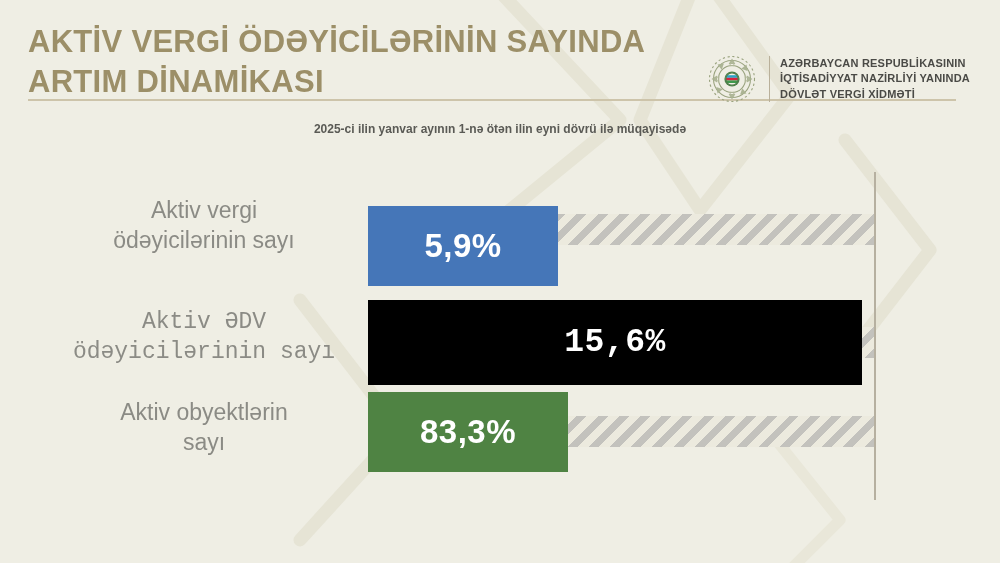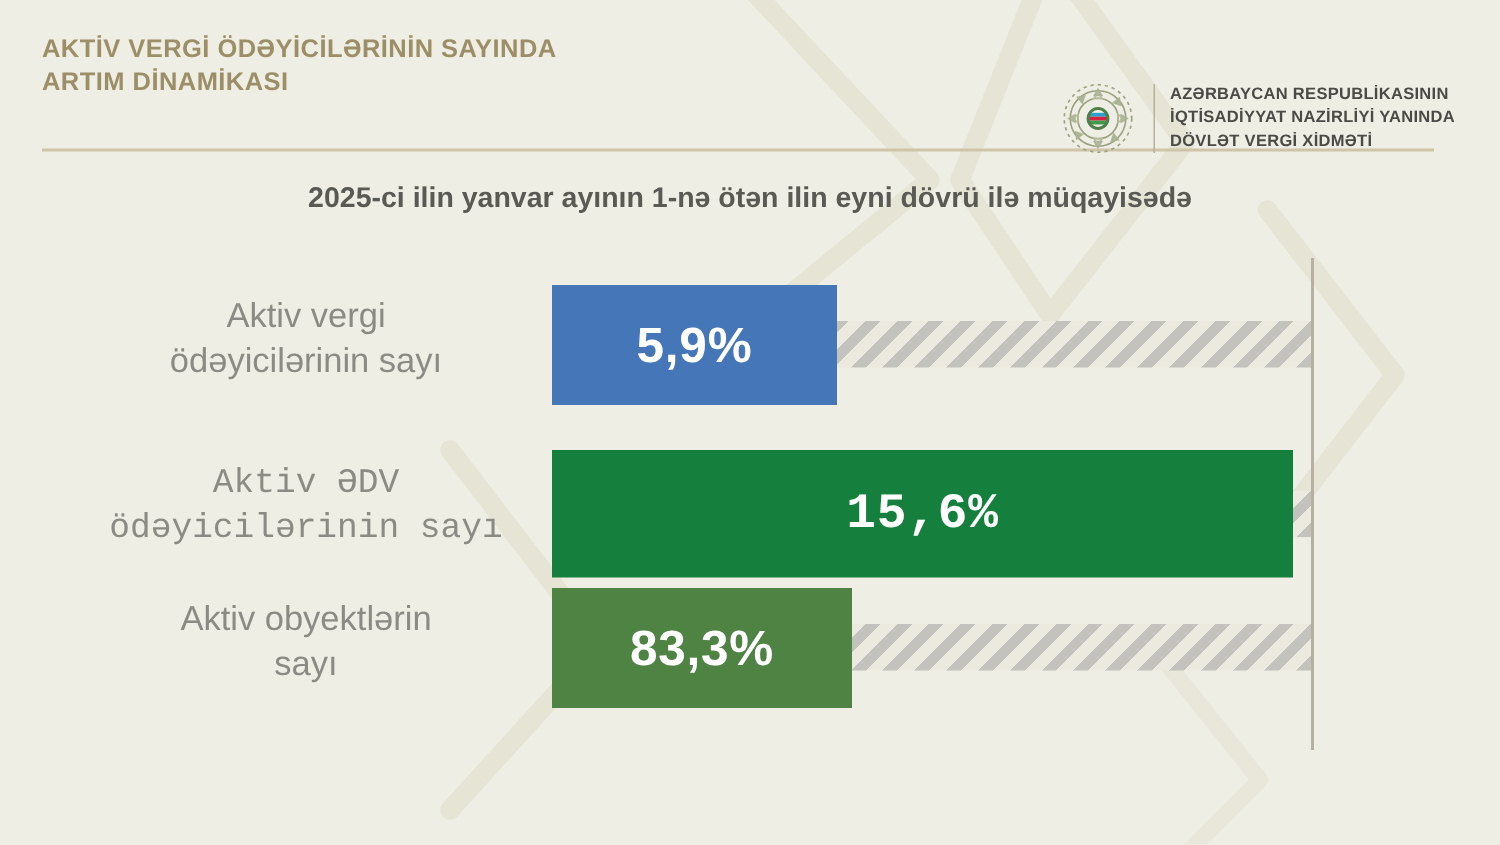--- a/index.html
+++ b/index.html
@@ -40,21 +40,21 @@
     width: 1000px;
     height: 110px;
     z-index: 3;
   }
   .title {
     position: absolute;
     left: 28px;
     top: 22px;
     width: 640px;
     color: #9c8f68;
-    font-size: 17px;
+    font-size: 31px;
     font-weight: bold;
     line-height: 1.30;
     letter-spacing: 0.3px;
     text-transform: uppercase;
     white-space: pre-line;
   }
   .title-divider {
     position: absolute;
     left: 28px;
     top: 99px;
@@ -95,21 +95,21 @@
   }
 
   
   .subtitle {
     position: absolute;
     left: 0;
     top: 122px;
     width: 1000px;
     text-align: center;
     color: #5a5a55;
-    font-size: 19px;
+    font-size: 12px;
     font-weight: bold;
     z-index: 3;
   }
 
   
   .chart {
     position: absolute;
     left: 0;
     top: 0;
     width: 1000px;
@@ -239,30 +239,30 @@
   <div class="subtitle">2025-ci ilin yanvar ayının 1-nə ötən ilin eyni dövrü ilə müqayisədə</div>
 
   <div class="chart">
 
     <div class="axis-line"></div>
 
     <div class="row" style="top:190px;height:80px;">
       <div class="row-label" style="top:6px;">Aktiv vergi
 ödəyicilərinin sayı</div>
       <div class="hatch" style="top:24px;"></div>
-      <div class="bar" style="top:0;height:80px;width:190px;background:#4576b8;">
+      <div class="bar" style="top:16px;height:80px;width:190px;background:#4576b8;">
         <span class="bar-value">5,9%</span>
       </div>
     </div>
 
     <div class="row" style="top:300px;height:85px;font-family:Liberation Mono, monospace;">
       <div class="row-label" style="top:8px;">Aktiv ƏDV
 ödəyicilərinin sayı</div>
       <div class="hatch" style="top:27px;"></div>
-      <div class="bar" style="top:0;height:85px;width:494px;background:#15803d;">
+      <div class="bar" style="top:0;height:85px;width:494px;background:#000000;">
         <span class="bar-value">15,6%</span>
       </div>
     </div>
 
     <div class="row" style="top:392px;height:80px;">
       <div class="row-label" style="top:6px;">Aktiv obyektlərin
 sayı</div>
       <div class="hatch" style="top:24px;"></div>
       <div class="bar" style="top:0;height:80px;width:200px;background:#4f8343;">
         <span class="bar-value">83,3%</span>

